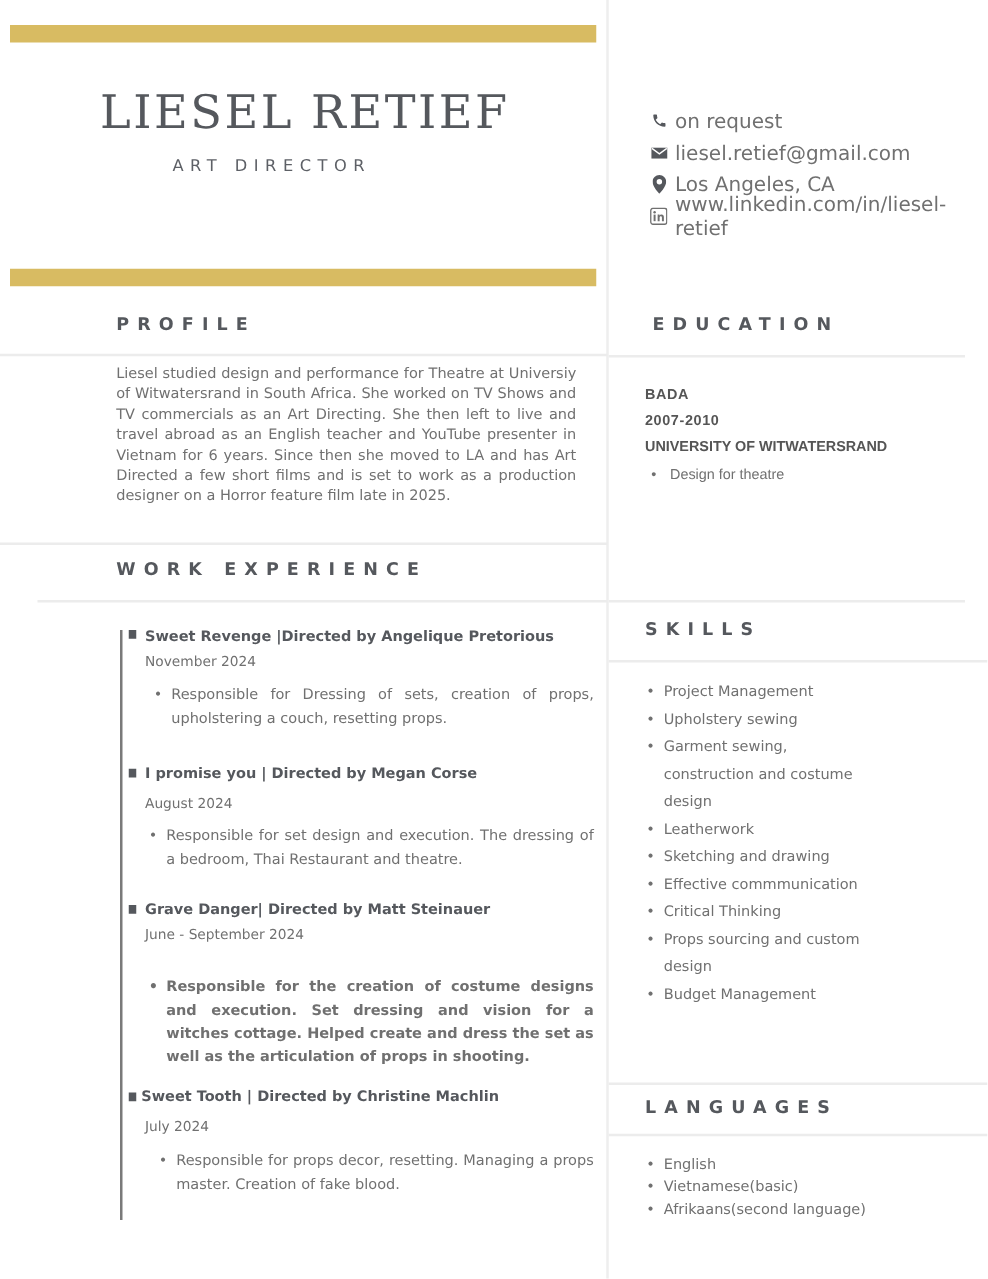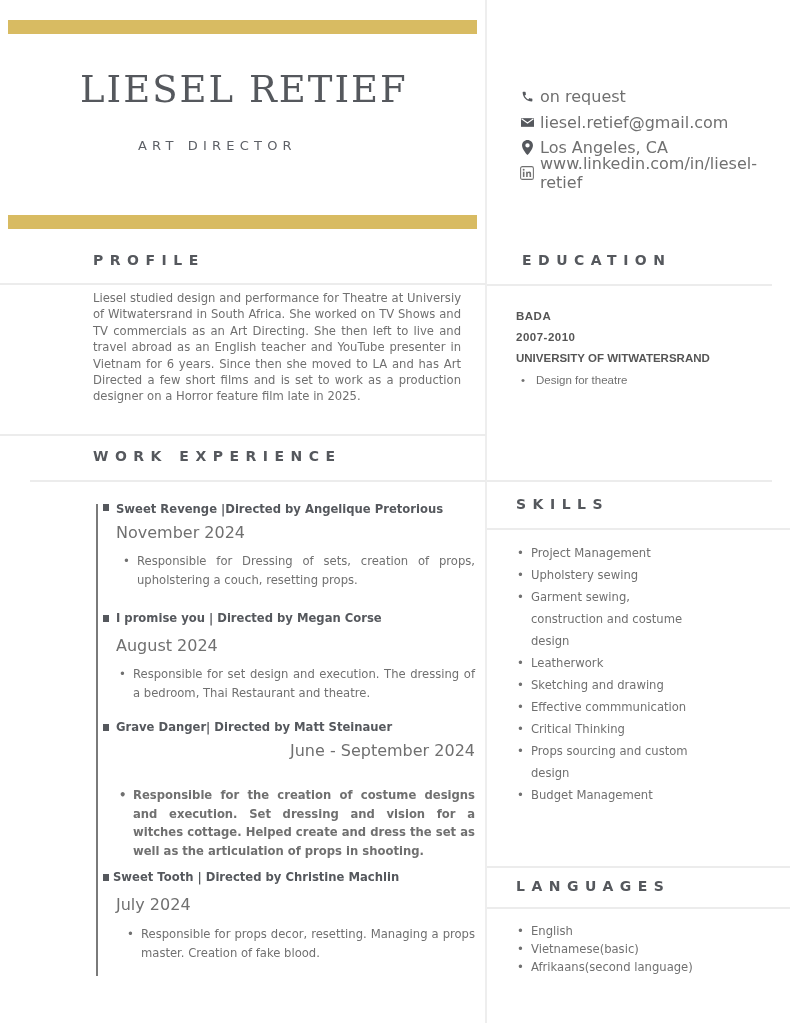--- a/index.html
+++ b/index.html
@@ -8,21 +8,21 @@
 
     .gold-bar { position: absolute; left: 8px; width: 469px; height: 14px; background: #d8bb62; }
     .gold-bar.top { top: 20px; }
     .gold-bar.bottom { top: 215px; }
 
     .vline { position: absolute; left: 485px; top: 0; width: 2px; height: 1023px; background: #eeeeee; }
     .hline { position: absolute; height: 2px; background: #ececec; }
 
     .name { position: absolute; left: 80px; top: 68px; font-family: "DejaVu Serif", "Liberation Serif", serif;
             font-size: 37px; color: #55585d; letter-spacing: 2px; font-weight: normal; }
-    .role { position: absolute; left: 138px; top: 138px; font-family: "DejaVu Sans", sans-serif;
+    .role { position: absolute; left: 138px; top: 126px; font-family: "DejaVu Sans", sans-serif;
             font-size: 13px; letter-spacing: 5.2px; color: #5d6066; }
 
     .contact { position: absolute; left: 520px; top: 84px; }
     .contact-row { display: flex; align-items: center; height: 25.5px; font-family: "DejaVu Sans", sans-serif;
                    font-size: 16px; color: #707070; }
     .contact-row .ic { width: 14px; height: 14px; margin-right: 6px; display: inline-flex; align-items: center; justify-content: center; }
     .contact-row svg { display: block; }
 
     .section-title { position: absolute; font-family: "DejaVu Sans", sans-serif; font-weight: bold;
                      font-size: 14px; letter-spacing: 6.5px; color: #55585d; }
@@ -34,21 +34,21 @@
     .edu .l { font-weight: bold; font-size: 11.5px; color: #555; height: 21px; line-height: 17px; letter-spacing: 0.5px; }
     .edu .uni { font-weight: bold; font-size: 11.5px; color: #555; height: 22px; line-height: 17px; }
     .edu ul { list-style: none; margin-top: 2px; }
     .edu li { font-size: 11.5px; color: #707070; padding-left: 20px; position: relative; }
     .edu li::before { content: "•"; position: absolute; left: 5px; }
 
     .timeline { position: absolute; left: 96px; top: 504px; width: 2px; height: 472px; background: #7a7a7a; }
     .job { position: absolute; left: 103px; width: 372px; }
     .job .marker { position: absolute; left: 0; width: 6px; height: 7px; background: #55585d; }
     .job .title { font-family: "DejaVu Sans", sans-serif; font-weight: bold; font-size: 11.6px; color: #55585d; }
-    .job .date { font-family: "DejaVu Sans", sans-serif; font-size: 16px; color: #707070; margin-top: 7px; }
+    .job .date { font-family: "DejaVu Sans", sans-serif; font-size: 11px; color: #707070; margin-top: 7px; }
     .job ul { list-style: none; margin-top: 10px; }
     .job li { font-family: "DejaVu Sans", sans-serif; font-size: 11.6px; line-height: 18.5px; color: #707070;
               position: relative; padding-left: 20px; text-align: justify; }
     .job li::before { content: "•"; position: absolute; left: 6px; }
 
     .skills { position: absolute; left: 516px; top: 542px; width: 250px; list-style: none; }
     .skills li { font-family: "DejaVu Sans", sans-serif; font-size: 11.6px; line-height: 22px; color: #707070;
                  position: relative; padding-left: 15px; width: 190px; }
     .skills li::before { content: "•"; position: absolute; left: 1px; }
 
@@ -145,21 +145,21 @@
   <div class="title" style="padding-left:13px;">I promise you | Directed by Megan Corse</div>
   <div class="date" style="padding-left:13px; margin-top:11px;">August 2024</div>
   <ul style="padding-left:10px;">
     <li>Responsible for set design and execution. The dressing of a bedroom, Thai Restaurant and theatre.</li>
   </ul>
 </div>
 
 <div class="job" style="top:720px;">
   <span class="marker" style="top:4px;"></span>
   <div class="title" style="padding-left:13px;">Grave Danger| Directed by Matt Steinauer</div>
-  <div class="date" style="padding-left:13px; text-align:right;">June - September 2024</div>
+  <div class="date" style="padding-left:13px; ">June - September 2024</div>
   <ul style="padding-left:10px; margin-top:26px;font-weight:bold;">
     <li>Responsible for the creation of costume designs and execution. Set dressing and vision for a witches cottage. Helped create and dress the set as well as the articulation of props in shooting.</li>
   </ul>
 </div>
 
 <div class="job" style="top:870px;">
   <span class="marker" style="top:4px;"></span>
   <div class="title" style="padding-left:10px;">Sweet Tooth | Directed by Christine Machlin</div>
   <div class="date" style="padding-left:13px; margin-top:11px;">July 2024</div>
   <ul style="padding-left:18px; margin-top:11px;">

